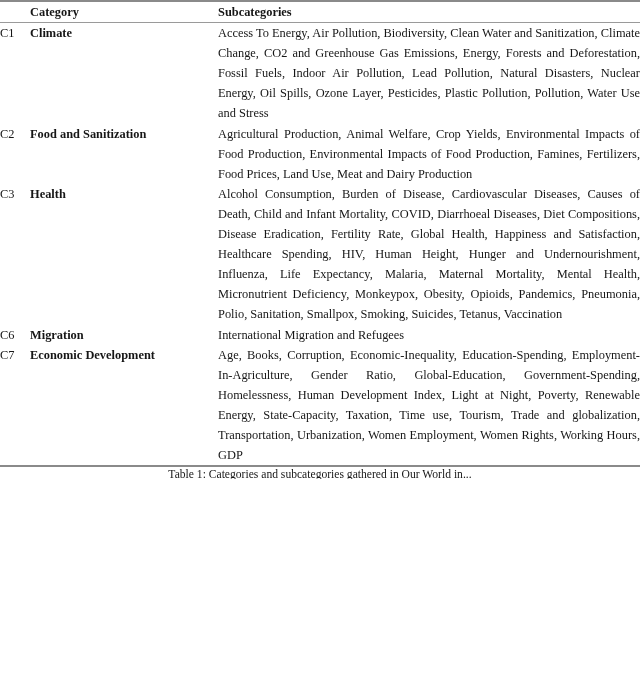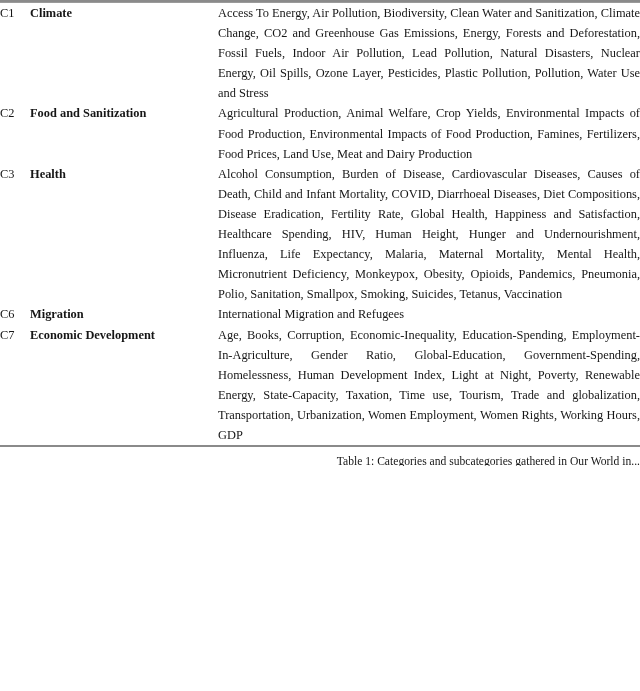--- a/index.html
+++ b/index.html
@@ -84,36 +84,49 @@
     text-align: justify;
   }
 
   tr.data-row > td {
     padding-top: 0px;
     padding-bottom: 0px;
   }
 
   .caption {
     width: 640px;
-    text-align: right;
+    text-align: center;
     font-size: 11.6px;
     color: #161616;
-    padding-top: 7px;
     line-height: 15px;
     overflow: hidden;
     height: 12px;
   }
 </style>
 </head>
 <body>
 
 <div class="table-wrap">
 
   <hr class="rule">
 
+  <table class="cat-table">
+    <colgroup>
+      <col class="col-id">
+      <col class="col-name">
+      <col class="col-subs">
+    </colgroup>
+    <thead>
+      <tr class="hdr-row">
+        <th class="h-blank"></th>
+        <th class="hdr-category">Category</th>
+        <th class="hdr-subs">Subcategories</th>
+      </tr>
+    </thead>
+  </table>
 
   <hr class="rule thin">
 
   <table class="cat-table">
     <colgroup>
       <col class="col-id">
       <col class="col-name">
       <col class="col-subs">
     </colgroup>
     <tbody>

